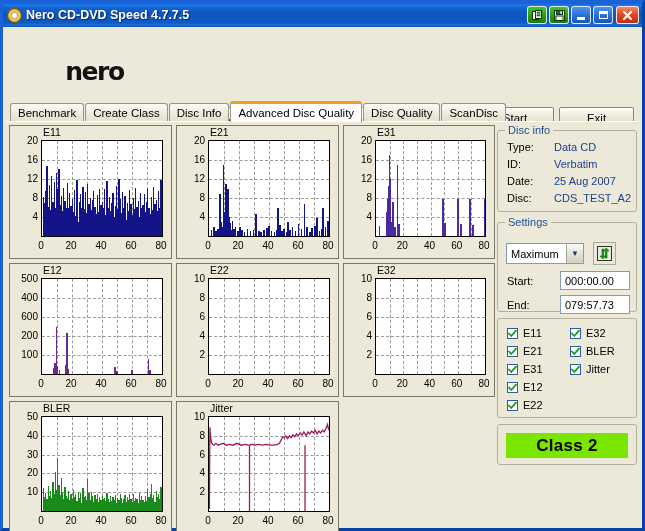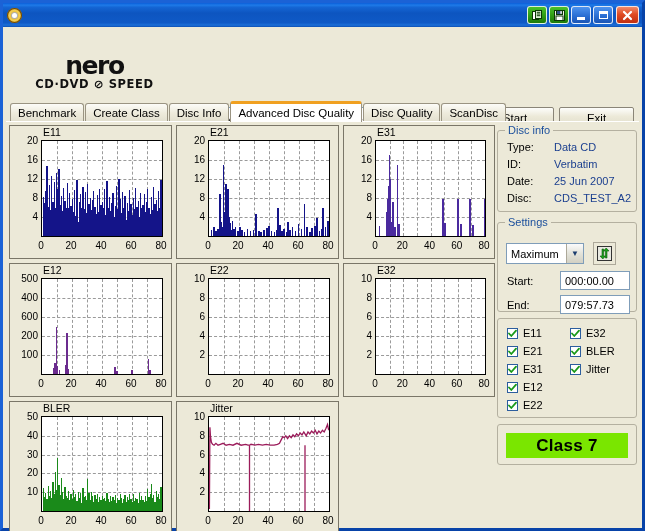--- a/index.html
+++ b/index.html
@@ -228,20 +228,21 @@
     letter-spacing:.3px;
   }
 </style>
 </head>
 <body>
 
 <div id="window">
 
   <div id="titlebar">
     <div id="title-icon"></div>
+    <div id="title-text">Nero CD-DVD Speed 4.7.7.5</div>
     <div id="title-btns">
       <div class="tbtn green">
         <svg width="11" height="11" viewBox="0 0 11 11">
           <rect x="0.5" y="1.5" width="6" height="8" fill="#fff" stroke="#0a3a05"></rect>
           <rect x="3.5" y="0.5" width="6" height="8" fill="#dff3d8" stroke="#0a3a05"></rect>
           <line x1="4.8" y1="2.3" x2="8.3" y2="2.3" stroke="#0a3a05"></line>
           <line x1="4.8" y1="4.0" x2="8.3" y2="4.0" stroke="#0a3a05"></line>
           <line x1="4.8" y1="5.7" x2="8.3" y2="5.7" stroke="#0a3a05"></line>
         </svg>
       </div>
@@ -264,21 +265,20 @@
           <path d="M2,2 L9,9 M9,2 L2,9" stroke="#fff" stroke-width="2.2" stroke-linecap="round" fill="none"></path>
         </svg>
       </div>
     </div>
   </div>
 
 
   <div id="toolbar">
     <div id="logo">
       <div id="logo-main">nero</div>
-      <div id="logo-sub">CD·DVD ⊘ SPEED</div>
     </div>
 
     <div id="drive-select">
       <div id="drive-text">[0:2]   BENQ DVD LS DW1655 BCHB</div>
       <div id="drive-arrow">▼</div>
     </div>
 
     <div id="eject-btn">
       <svg width="17" height="16" viewBox="0 0 17 16">
         <ellipse cx="6" cy="6" rx="4.6" ry="3.4" fill="#f5c518" stroke="#7a5a05" stroke-width="1"></ellipse>
@@ -829,21 +829,21 @@
         </div>
       </div>
 
     <div class="group" style="left:491px;top:8px;width:140px;height:82px;">
       <div class="group-legend">Disc info</div>
       <div class="kv-label" style="left:9px;top:10px;">Type:</div>
       <div class="kv-val" style="left:56px;top:10px;">Data CD</div>
       <div class="kv-label" style="left:9px;top:27px;">ID:</div>
       <div class="kv-val" style="left:56px;top:27px;">Verbatim</div>
       <div class="kv-label" style="left:9px;top:44px;">Date:</div>
-      <div class="kv-val" style="left:56px;top:44px;">25 Jun 2007</div>
+      <div class="kv-val" style="left:56px;top:44px;">25 Aug 2007</div>
       <div class="kv-label" style="left:9px;top:61px;">Disc:</div>
       <div class="kv-val" style="left:56px;top:61px;">CDS_TEST_A2</div>
     </div>
 
     <div class="group" style="left:491px;top:100px;width:140px;height:90px;">
       <div class="group-legend">Settings</div>
 
       <div id="speed-select">
         <div id="speed-text">Maximum</div>
         <div id="speed-arrow">▼</div>
@@ -933,18 +933,18 @@
               <svg width="9" height="9" viewBox="0 0 9 9">
                 <path d="M1,4.5 L3.3,7 L8,1.6" stroke="#1a9a1a" stroke-width="1.8" fill="none" stroke-linecap="round" stroke-linejoin="round"></path>
               </svg>
             </span>
             <span class="chk-label">Jitter</span>
           </div>
         </div>
     </div>
 
     <div class="group" style="left:491px;top:302px;width:140px;height:41px;">
-      <div id="class-badge">Class 7</div>
+      <div id="class-badge">Class 2</div>
     </div>
 
 
   </div>
 </div>
 
 </body></html>

